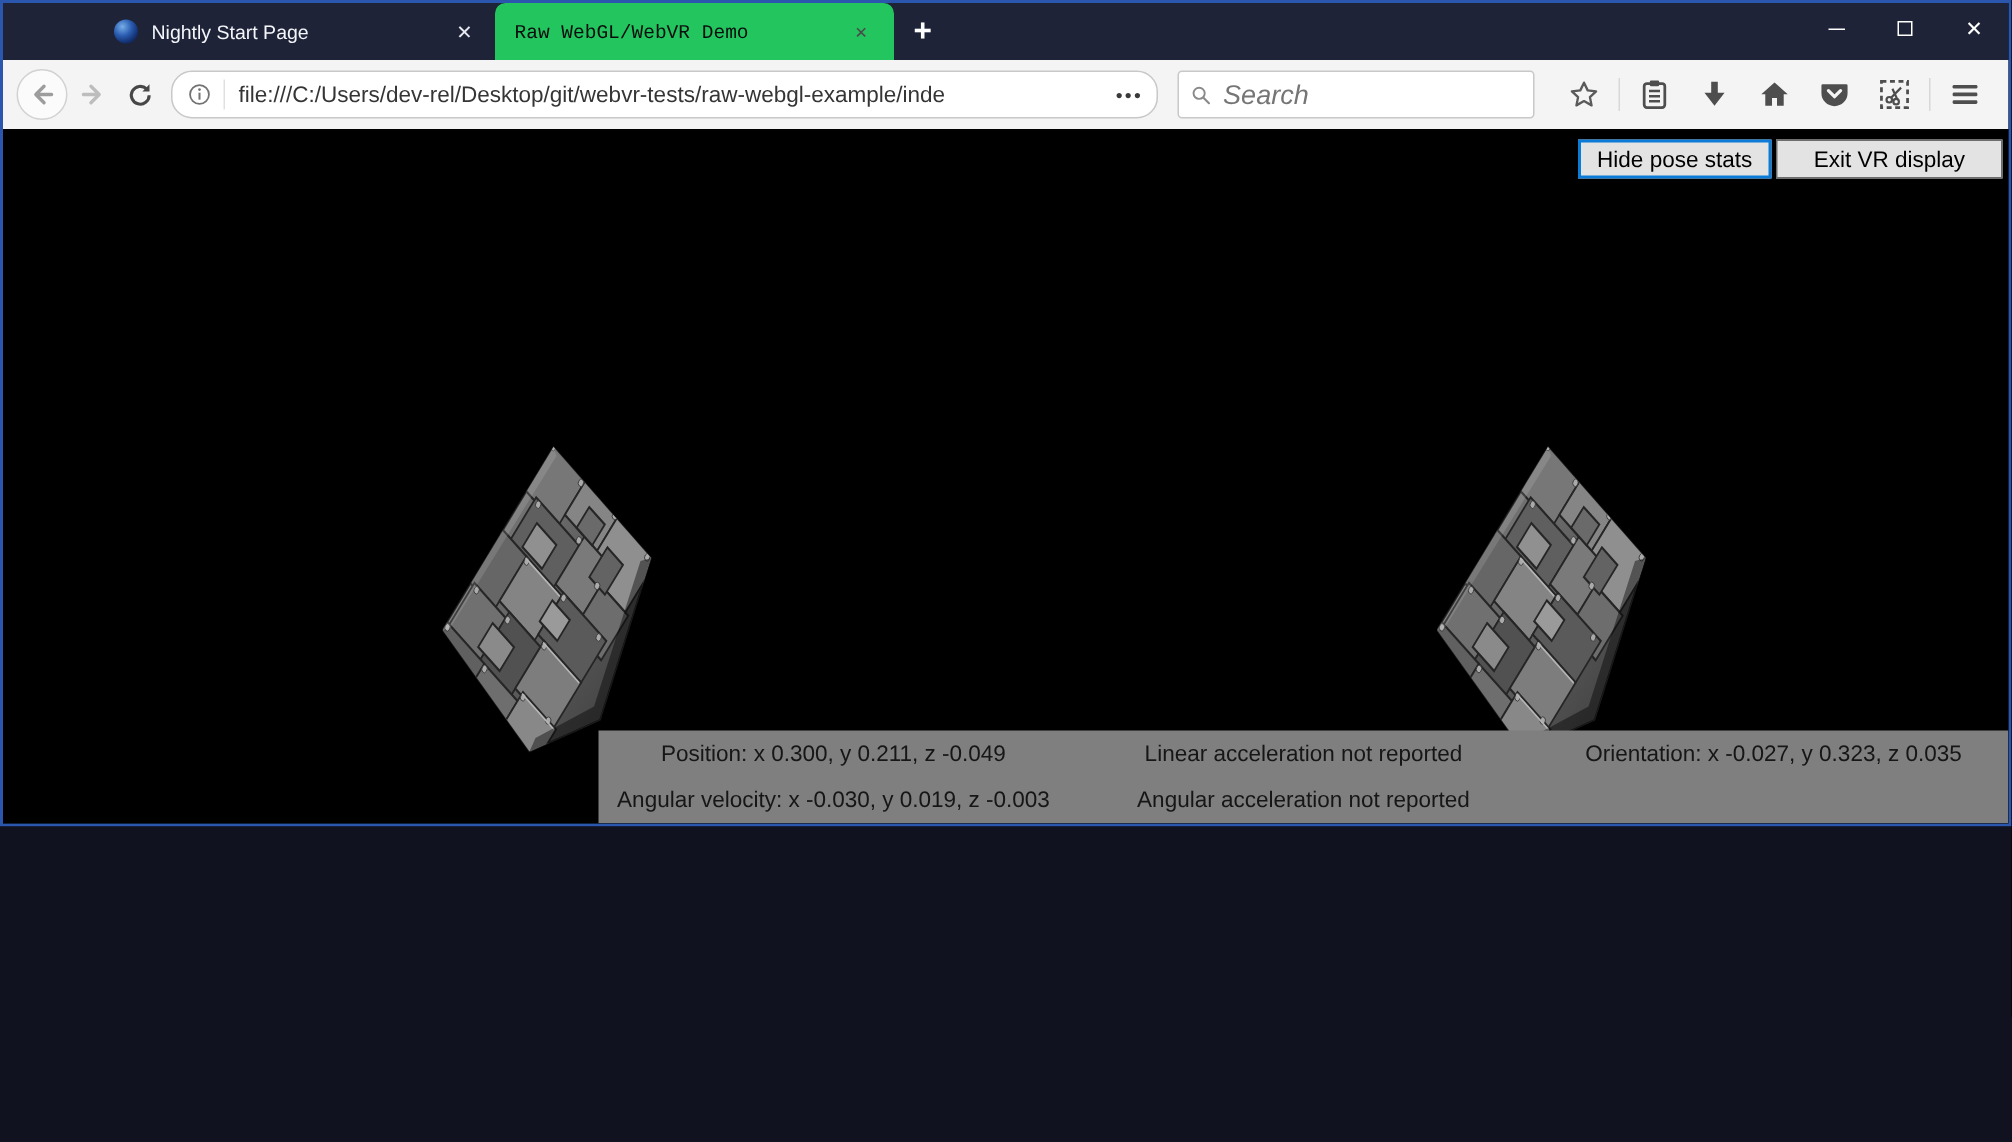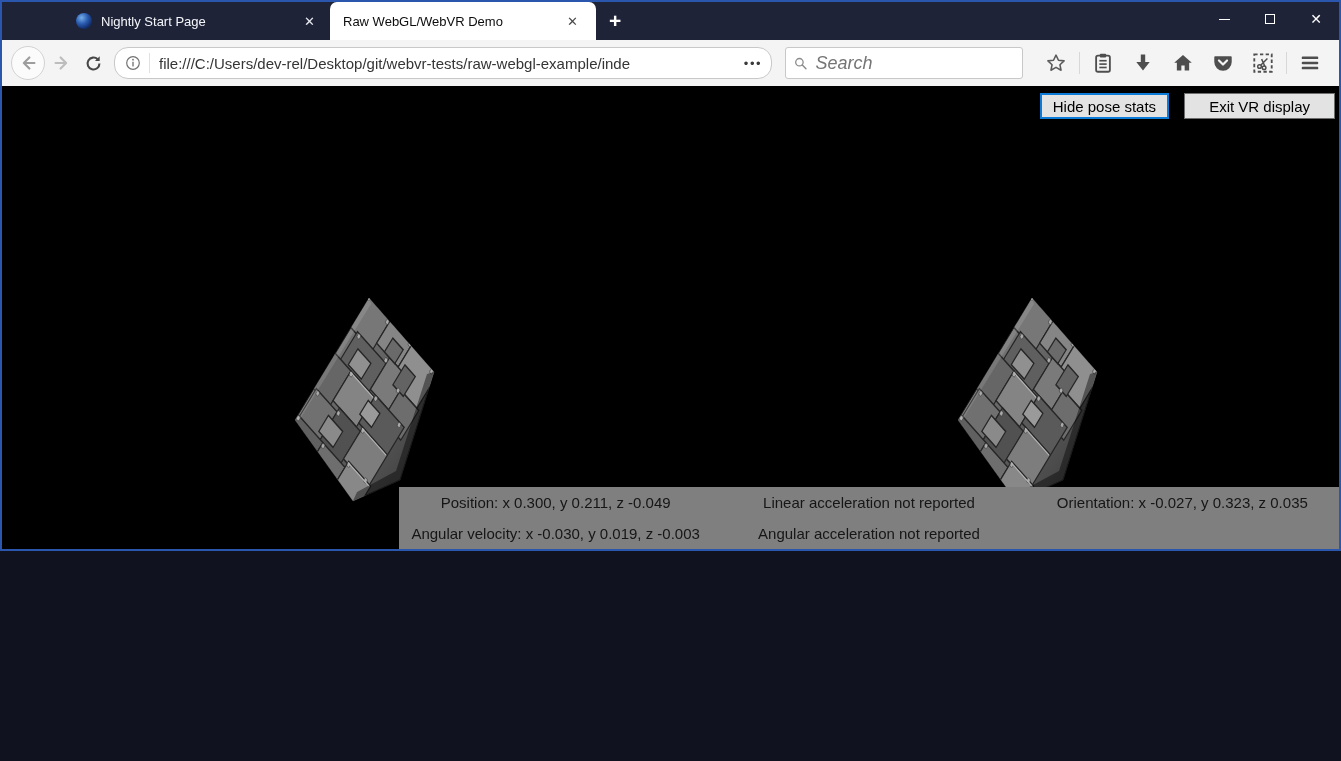--- a/index.html
+++ b/index.html
@@ -11,21 +11,21 @@
     display:flex;flex-direction:column;
     background:#000;
     font-family:"Liberation Sans",sans-serif;
     position:relative;overflow:hidden;
   }
   
   .tabbar{flex:0 0 38px;background:#1e2338;display:flex;align-items:stretch;position:relative;}
   .tab{display:flex;align-items:center;padding:0 10px;cursor:default;}
   .tab-spacer{width:64px;}
   .tab.inactive{width:264px;color:#f4f6fa;}
-  .tab.active{width:266px;background:#ffffff;color:#0c0c0d;border-radius:7px 7px 0 0;padding:0 13px;position:relative;}
+  .tab.active{width:266px;background:#22c55e;color:#0c0c0d;border-radius:7px 7px 0 0;padding:0 13px;position:relative;font-family:Liberation Mono, monospace;}
   .favicon{width:16px;height:16px;border-radius:50%;flex:0 0 16px;
     background:radial-gradient(circle at 35% 30%,#76aee8 0%,#2a5cb0 40%,#123070 70%,#0a1a46 100%);
     margin-right:9px;}
   .tab-title{font-size:13px;flex:1;white-space:nowrap;overflow:hidden;}
   .tab-close{font-size:13px;padding:1px 5px;color:#e8eaf0;}
   .tab.active .tab-close{color:#4a4a4a;}
   .newtab{color:#fff;font-size:21px;font-weight:bold;padding:0 13px;display:flex;align-items:center;}
   .win-controls{position:absolute;right:0;top:0;display:flex;height:34px;}
   .win-btn{width:46px;display:flex;align-items:center;justify-content:center;color:#fff;}
   .min-glyph{width:11px;height:1px;background:#fff;display:block;}
@@ -47,21 +47,21 @@
   .url-ellipsis{font-size:13px;color:#3a3a3a;letter-spacing:1.5px;margin-left:6px;flex:0 0 auto;}
   .searchbar{width:238px;height:32px;background:#fff;border:1px solid #c8c8c8;border-radius:3px;
     display:flex;align-items:center;padding:0 7px;margin-left:13px;flex:0 0 238px;}
   .search-input{border:none;outline:none;font-style:italic;font-size:18px;color:#757575;width:100%;
     background:transparent;font-family:"Liberation Sans",sans-serif;margin-left:5px;}
   .toolbar-icons{display:flex;align-items:center;margin-left:13px;}
   .tool-btn{width:24px;height:24px;display:flex;align-items:center;justify-content:center;margin:0 8px;}
   .tool-sep{width:1px;height:22px;background:#d8d8d8;margin:0 3px;}
   
   .content{flex:1;position:relative;background:#000;overflow:hidden;}
-  .vr-buttons{position:absolute;top:7px;right:4px;display:flex;gap:15px;}
+  .vr-buttons{position:absolute;top:7px;right:4px;display:flex;gap:3px;}
   .vr-btn{font-family:"Liberation Sans",sans-serif;font-size:15px;color:#000;background:#e3e3e3;
     height:26px;line-height:1;display:flex;align-items:center;cursor:pointer;}
   .vr-btn.focused{border:2px solid #0b7bd7;padding:2px 11px;}
   .vr-btn.normal{border:1px solid #6d6d6d;padding:3px 24px;}
   .cube{position:absolute;width:141px;height:206px;}
   .cube.left{left:293px;top:211px;}
   .cube.right{left:956px;top:211px;}
   .stats{position:absolute;left:397px;right:0;bottom:0;height:62px;background:#7f7f7f;
     display:grid;grid-template-columns:1fr 1fr 1fr;grid-template-rows:1fr 1fr;
     align-items:center;text-align:center;color:#161616;font-size:15px;}

